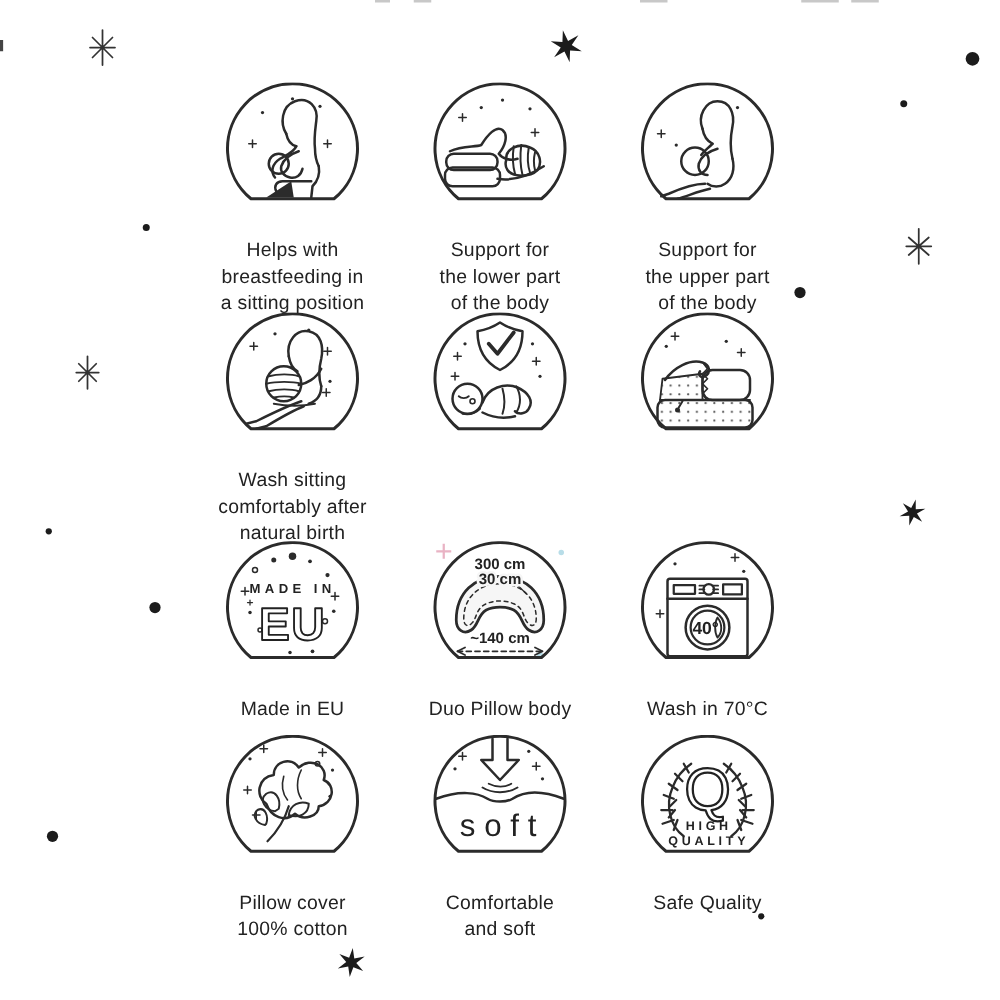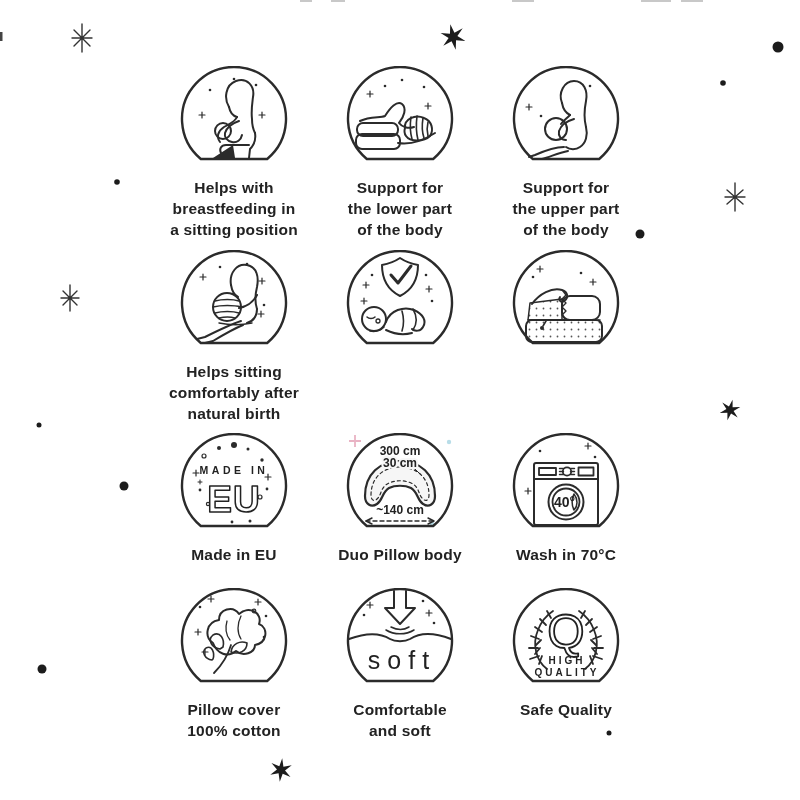--- a/index.html
+++ b/index.html
@@ -3,21 +3,21 @@
 <meta charset="utf-8">
 <style>
   html,body{margin:0;padding:0;background:#ffffff;}
   body{width:800px;height:800px;font-family:"Liberation Sans","DejaVu Sans",sans-serif;}
   .canvas{position:relative;width:800px;height:800px;overflow:hidden;background:#fff;}
   .deco-layer{position:absolute;left:0;top:0;width:800px;height:800px;pointer-events:none;}
   .row{position:absolute;left:151px;width:498px;display:flex;}
   .row1{top:66px}.row2{top:250px}.row3{top:433px}.row4{top:588px}
   .feature{width:166px;display:flex;flex-direction:column;align-items:center;}
   .caption{
-    margin-top:3px;font-size:15.5px;line-height:21px;font-weight:700;color:#222;
+    margin-top:16px;font-size:15.5px;line-height:21px;font-weight:400;color:#222;
     text-align:center;white-space:pre-line;letter-spacing:.2px;
   }
   svg.badge{display:block;}
   svg.badge text{font-family:"Liberation Sans","DejaVu Sans",sans-serif;}
 </style>
 </head>
 <body>
 
 <div class="canvas">
 
@@ -130,21 +130,21 @@
         <path d="M57 35 C55 23 63 13 73 15 C83 17 85 27 83 37 C81 45 81 53 83 59"></path>
         <path d="M57 35 C58 41 60 45 64 47"></path>
         <circle cx="53" cy="57" r="14"></circle>
         <path d="M41 51 C48 49 59 49 65 51 M39 57 C47 55 60 55 67 57 M41 63 C48 61 59 61 65 63 M45 68 C50 67 57 67 61 68" stroke-width="1.5"></path>
         <path d="M83 45 C79 53 71 57 65 58"></path>
         <path d="M83 59 C83 67 79 71 73 73"></path>
         <path d="M67 71 C55 75 43 81 31 87 L23 89"></path>
         <path d="M69 75 C59 79 49 85 39 91 L31 93"></path>
         <path d="M45 73 C55 75 68 75 78 73" stroke-width="1.5"></path>
       </svg>
-      <div class="caption">Helps sitting
+      <div class="caption">Wash sitting
 comfortably after
 natural birth</div>
     </div>
     <div class="feature">
       <svg class="badge" width="120" height="108" viewBox="0 0 120 108" stroke="#2b2b2b" fill="none" stroke-width="2" stroke-linecap="round" stroke-linejoin="round">
         <path d="M26.8 93 A52 52 0 1 1 93.2 93 Z" stroke-width="2.4"></path>
         <path d="M23 35 h6 M26 32 v6" stroke-width="1.2"></path>
         <circle cx="32" cy="25" r="1.3" fill="#2b2b2b" stroke="none"></circle>
         <circle cx="86" cy="25" r="1.3" fill="#2b2b2b" stroke="none"></circle>
         <path d="M86 39 h6 M89 36 v6" stroke-width="1.2"></path>

